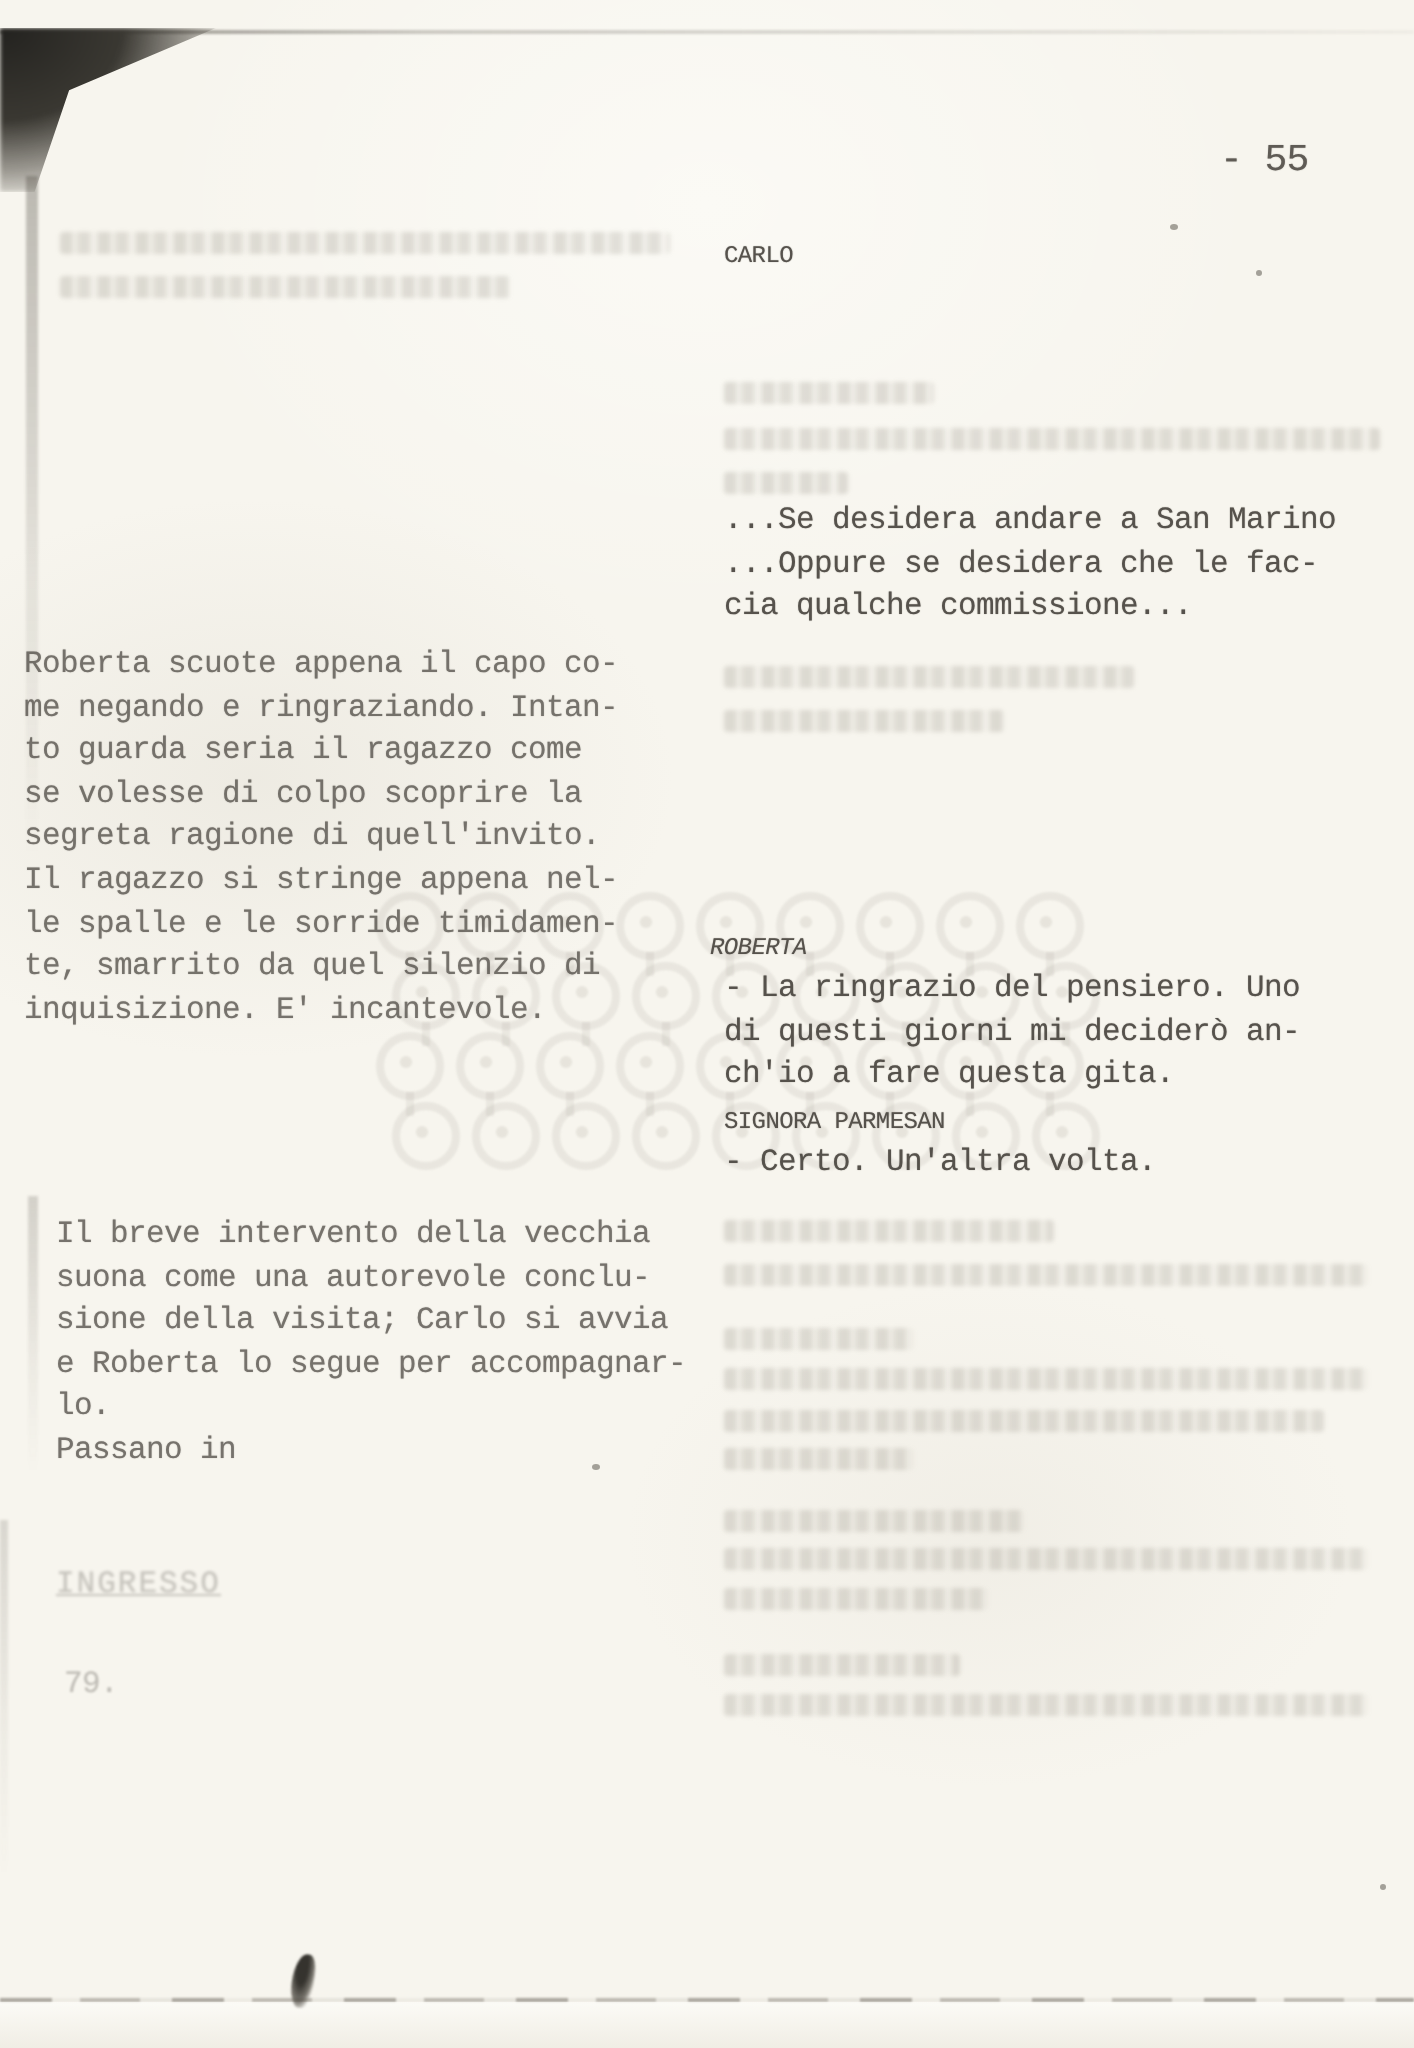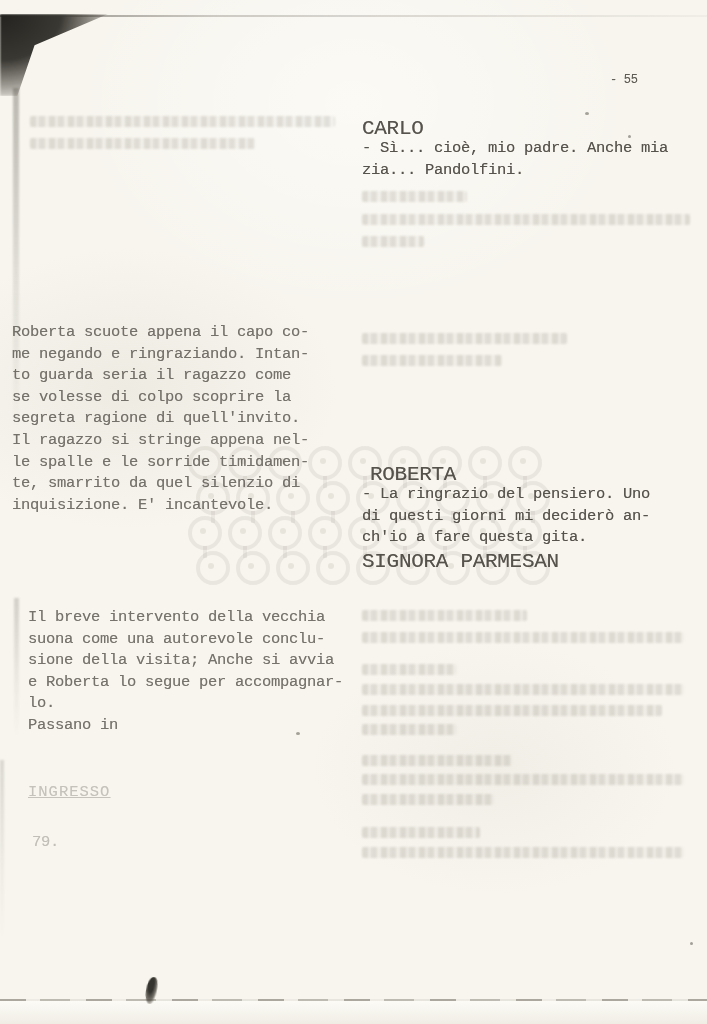--- a/index.html
+++ b/index.html
@@ -17,25 +17,25 @@
     color:#45413b;
   }
   .tblock{
     position:absolute;
     white-space:pre-line;
     font-size:15.5px;
     line-height:21.6px;
     letter-spacing:-0.3px;
     text-shadow:0 0 0.6px rgba(70,64,56,.55);
   }
-  .name{font-size:21px;letter-spacing:-0.3px;}
+  .name{font-size:12px;letter-spacing:-0.3px;}
   .degraded{filter:blur(.35px);opacity:.72;}
   .semidegraded{filter:blur(.25px);opacity:.82;}
   .clearish{opacity:.9;}
-  .pagenum{font-size:12px;opacity:.85;}
+  .pagenum{font-size:19px;opacity:.85;}
   .scene-heading{
     text-decoration:underline;
     filter:blur(.7px);
     opacity:.28;
     letter-spacing:1px;
   }
   .scene-num{filter:blur(.6px);opacity:.3;}
   
   .ghost{
     position:absolute;height:11px;border-radius:2px;
@@ -192,45 +192,47 @@
       <div class="wring" style="left: 356px; top: 551px;"></div>
       <div class="wring" style="left: 396px; top: 551px;"></div>
       <div class="wring" style="left: 436px; top: 551px;"></div>
       <div class="wring" style="left: 476px; top: 551px;"></div>
       <div class="wring" style="left: 516px; top: 551px;"></div>
     </div>
 
   <div class="tblock pagenum" style="left:610px;top:70px;">- 55</div>
 
   <div class="tblock name clearish" style="left:362px;top:118px;">CARLO</div>
-  <div class="tblock clearish" style="left:362px;top:138px;width:340px;">- Sì... cioè, mio padre. Anche mia
-zia... Pandolfini.</div>
-
-
-  <div class="tblock name clearish" style="left:370px;top:464px;">ROBERTA</div>
+
+  <div class="tblock clearish" style="left:362px;top:250px;width:340px;">...Se desidera andare a San Marino
+...Oppure se desidera che le fac-
+cia qualche commissione...</div>
+
+  <div class="tblock name clearish" style="left:355px;top:464px;font-style:italic;">ROBERTA</div>
   <div class="tblock clearish" style="left:362px;top:484px;width:340px;">- La ringrazio del pensiero. Uno
 di questi giorni mi deciderò an-
 ch'io a fare questa gita.</div>
 
   <div class="tblock name clearish" style="left:362px;top:551px;">SIGNORA PARMESAN</div>
+  <div class="tblock clearish" style="left:362px;top:571px;width:340px;">- Certo. Un'altra volta.</div>
 
 
   <div class="tblock degraded" style="left:12px;top:322px;width:335px;">Roberta scuote appena il capo co-
 me negando e ringraziando. Intan-
 to guarda seria il ragazzo come
 se volesse di colpo scoprire la
 segreta ragione di quell'invito.
 Il ragazzo si stringe appena nel-
 le spalle e le sorride timidamen-
 te, smarrito da quel silenzio di
 inquisizione. E' incantevole.</div>
 
   <div class="tblock degraded" style="left:28px;top:607px;width:345px;">Il breve intervento della vecchia
 suona come una autorevole conclu-
-sione della visita; Anche si avvia
+sione della visita; Carlo si avvia
 e Roberta lo segue per accompagnar-
 lo.
 Passano in</div>
 
   <div class="tblock scene-heading" style="left:28px;top:782px;">INGRESSO</div>
 
   <div class="tblock scene-num" style="left:32px;top:832px;">79.</div>
 
 
 </div>

